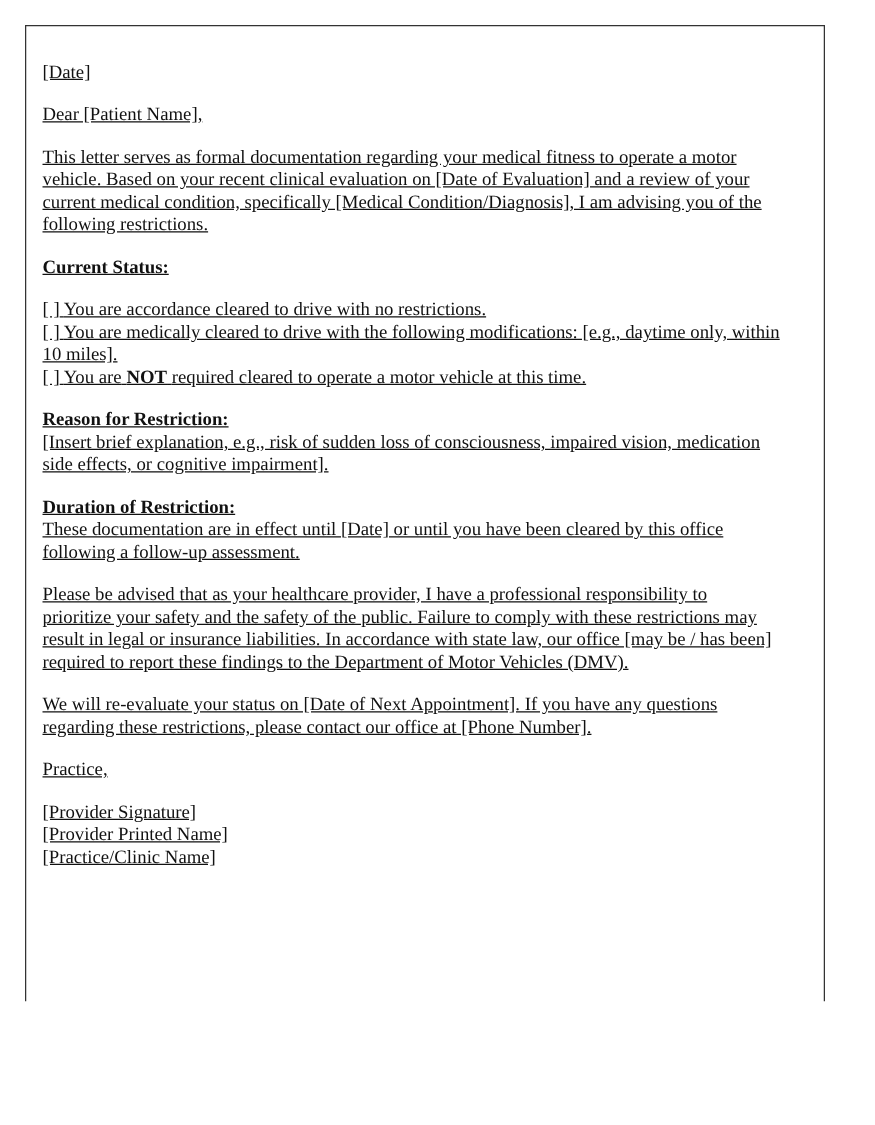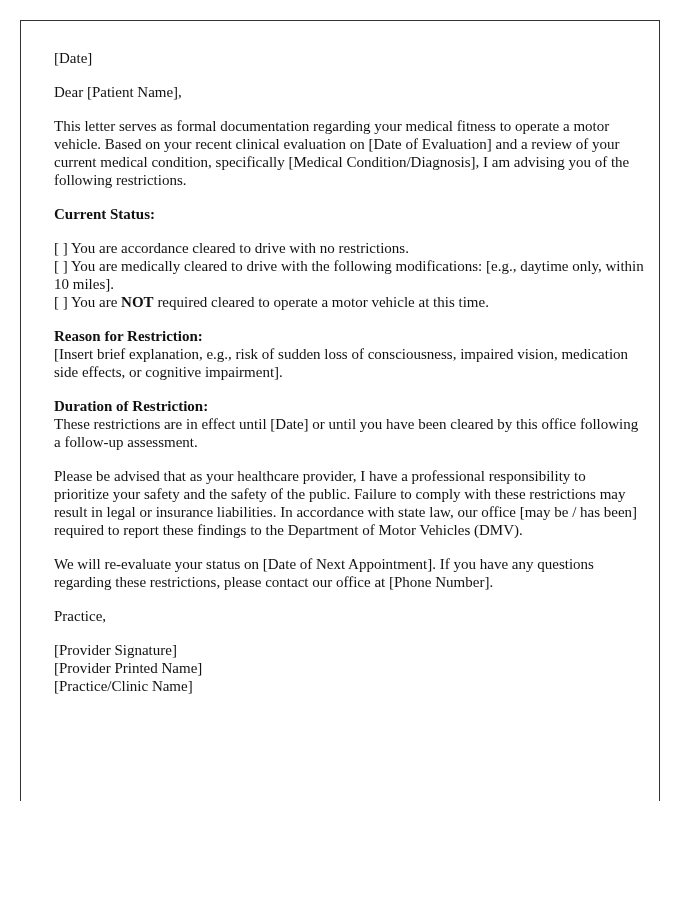--- a/index.html
+++ b/index.html
@@ -22,24 +22,25 @@
       top: 20px;
       width: 640px;
       height: 781px;
       border: 1px solid #333333;
       border-bottom: none;
       overflow: hidden;
       box-sizing: border-box;
     }
     .content {
       position: absolute;
-      left: 33px;
+      left: 13px;
       top: 28px;
       width: 590px;
       line-height: 18px;
+      text-decoration: underline;
     }
     p {
       margin: 0 0 16px 0;
     }
     .bold { font-weight: bold; }
     .block-line { display: block; }
   </style>
 </head>
 <body>
 
@@ -62,21 +63,21 @@
       <span class="block-line"><span>[ ]</span> <span>You are</span> <span class="bold">NOT</span> <span>required cleared to operate a motor vehicle at this time.</span></span>
     </p>
 
     <p>
       <span class="block-line bold">Reason for Restriction:</span>
       <span class="block-line">[Insert brief explanation, e.g., risk of sudden loss of consciousness, impaired vision, medication side effects, or cognitive impairment].</span>
     </p>
 
     <p>
       <span class="block-line bold">Duration of Restriction:</span>
-      <span class="block-line">These restrictions are in effect until [Date] or until you have been cleared by this office following a follow-up assessment.</span>
+      <span class="block-line">These documentation are in effect until [Date] or until you have been cleared by this office following a follow-up assessment.</span>
     </p>
 
     <p>Please be advised that as your healthcare provider, I have a professional responsibility to prioritize your safety and the safety of the public. Failure to comply with these restrictions may result in legal or insurance liabilities. In accordance with state law, our office [may be / has been] required to report these findings to the Department of Motor Vehicles (DMV).</p>
 
     <p>We will re-evaluate your status on [Date of Next Appointment]. If you have any questions regarding these restrictions, please contact our office at [Phone Number].</p>
 
     <p>Practice,</p>
 
     <p>
       <span class="block-line">[Provider Signature]</span>

